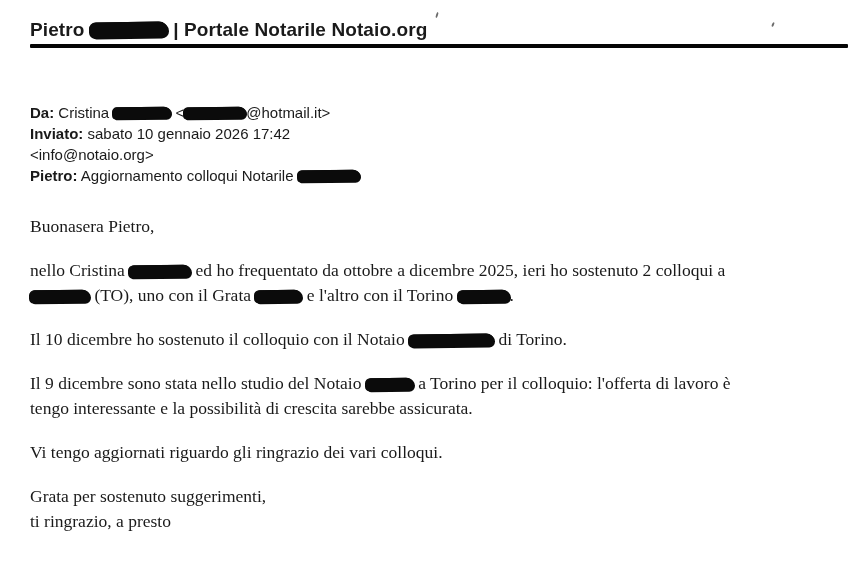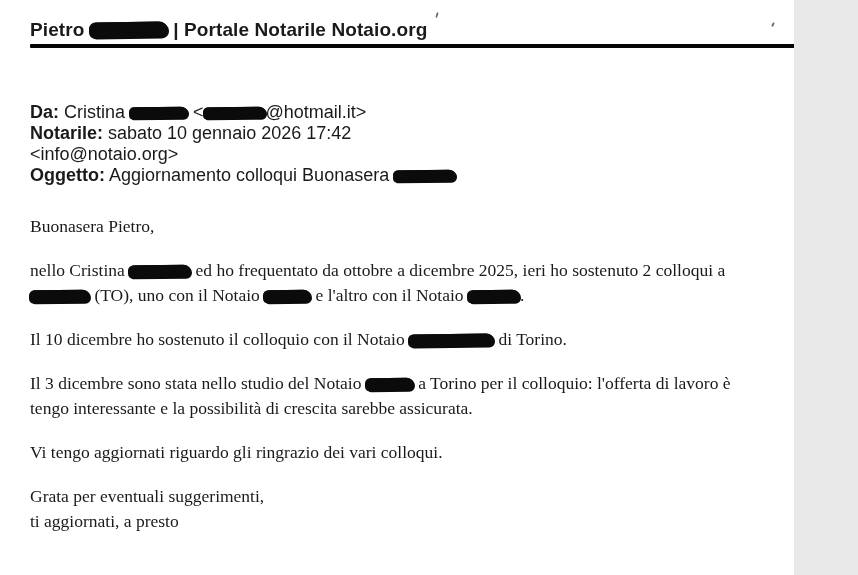--- a/index.html
+++ b/index.html
@@ -1,18 +1,18 @@
 <!DOCTYPE html>
 <html><head>
 <meta charset="utf-8">
 <style>
   html,body{margin:0;padding:0;background:#e9e9e9;}
   .page{
     position:relative;
-    width:794px;height:575px;
+    width:858px;height:575px;
     background:#ffffff;
     color:#1a1a1a;
     overflow:hidden;
     box-sizing:border-box;
     padding:18px 12px 0 30px;
   }
   
   .title-line{
     font-family:"Liberation Sans",sans-serif;
     font-weight:bold;
@@ -24,21 +24,21 @@
   .title-rule{
     width:818px;height:4px;
     background:#050505;
     margin-top:3px;
     border-radius:1px;
   }
   
   .meta{
     margin-top:54px;
     font-family:"Liberation Sans",sans-serif;
-    font-size:18px;
+    font-size:15px;
     line-height:21px;
   }
   .meta-line{white-space:nowrap;}
   
   .body{
     margin-top:28px;
     font-family:"Liberation Serif","DejaVu Serif",serif;
     font-size:17.5px;
     line-height:25px;
   }
@@ -68,41 +68,41 @@
 <div class="page">
   <span class="speck speck-1"></span>
   <span class="speck speck-2"></span>
 
   <div class="title-line"><span class="bold">Pietro </span><span class="redaction" style="width: 78px;"></span><span class="bold"> | Portale Notarile Notaio.org</span></div>
 
   <div class="title-rule"></div>
 
   <div class="meta">
       <div class="meta-line"><span class="bold">Da:</span><span> Cristina </span><span class="redaction" style="width: 58px;"></span><span> &lt;</span><span class="redaction" style="width: 62px;"></span><span>@hotmail.it&gt;</span></div>
-      <div class="meta-line"><span class="bold">Notarile:</span><span> sabato 10 gennaio 2026 17:42</span></div>
+      <div class="meta-line"><span class="bold">Inviato:</span><span> sabato 10 gennaio 2026 17:42</span></div>
       <div class="meta-line"><span>&lt;info@notaio.org&gt;</span></div>
-      <div class="meta-line"><span class="bold">Oggetto:</span><span> Aggiornamento colloqui Buonasera </span><span class="redaction" style="width: 62px;"></span></div>
+      <div class="meta-line"><span class="bold">Pietro:</span><span> Aggiornamento colloqui Notarile </span><span class="redaction" style="width: 62px;"></span></div>
     </div>
 
   <div class="body">
       <div class="paragraph">
         <div class="body-line"><span>Buonasera Pietro,</span></div>
       </div>
       <div class="paragraph">
         <div class="body-line"><span>nello Cristina </span><span class="redaction" style="width: 62px;"></span><span> ed ho frequentato da ottobre a dicembre 2025, ieri ho sostenuto 2 colloqui a</span></div>
-        <div class="body-line"><span class="redaction" style="width: 60px;"></span><span> (TO), uno con il Notaio </span><span class="redaction" style="width: 47px;"></span><span> e l'altro con il Notaio </span><span class="redaction" style="width: 52px;"></span><span>.</span></div>
+        <div class="body-line"><span class="redaction" style="width: 60px;"></span><span> (TO), uno con il Grata </span><span class="redaction" style="width: 47px;"></span><span> e l'altro con il Torino </span><span class="redaction" style="width: 52px;"></span><span>.</span></div>
       </div>
       <div class="paragraph">
         <div class="body-line"><span>Il 10 dicembre ho sostenuto il colloquio con il Notaio </span><span class="redaction" style="width: 85px;"></span><span> di Torino.</span></div>
       </div>
       <div class="paragraph">
-        <div class="body-line"><span>Il 3 dicembre sono stata nello studio del Notaio </span><span class="redaction" style="width: 48px;"></span><span> a Torino per il colloquio: l'offerta di lavoro è</span></div>
+        <div class="body-line"><span>Il 9 dicembre sono stata nello studio del Notaio </span><span class="redaction" style="width: 48px;"></span><span> a Torino per il colloquio: l'offerta di lavoro è</span></div>
         <div class="body-line"><span>tengo interessante e la possibilità di crescita sarebbe assicurata.</span></div>
       </div>
       <div class="paragraph">
         <div class="body-line"><span>Vi tengo aggiornati riguardo gli ringrazio dei vari colloqui.</span></div>
       </div>
       <div class="paragraph">
-        <div class="body-line"><span>Grata per eventuali suggerimenti,</span></div>
-        <div class="body-line"><span>ti aggiornati, a presto</span></div>
+        <div class="body-line"><span>Grata per sostenuto suggerimenti,</span></div>
+        <div class="body-line"><span>ti ringrazio, a presto</span></div>
       </div>
     </div>
 </div>
 
 </body></html>

